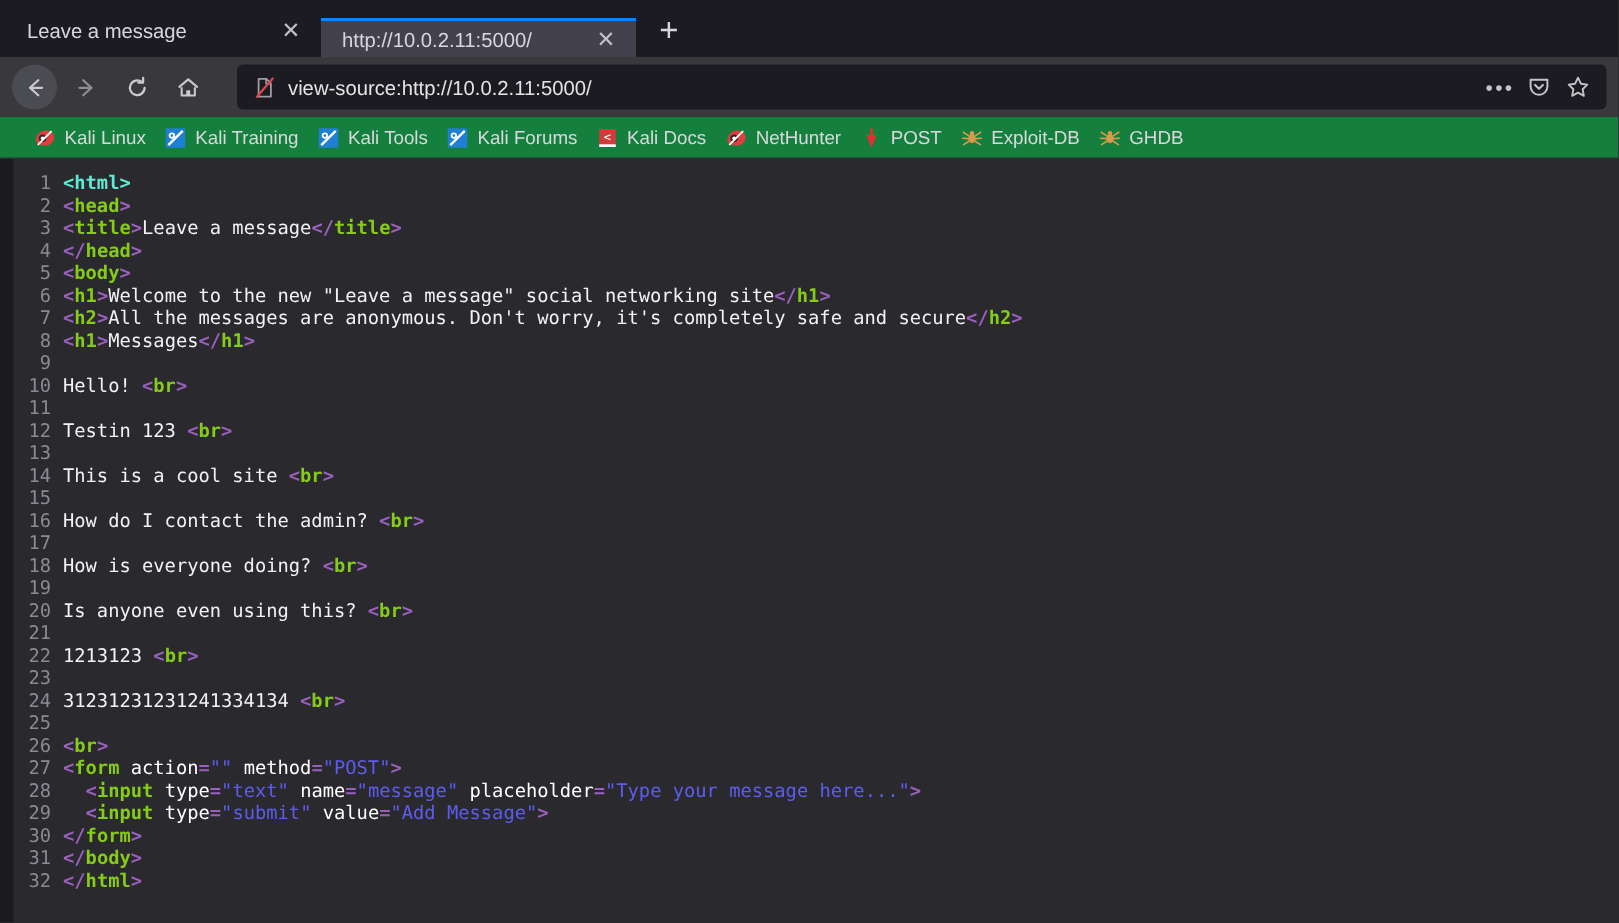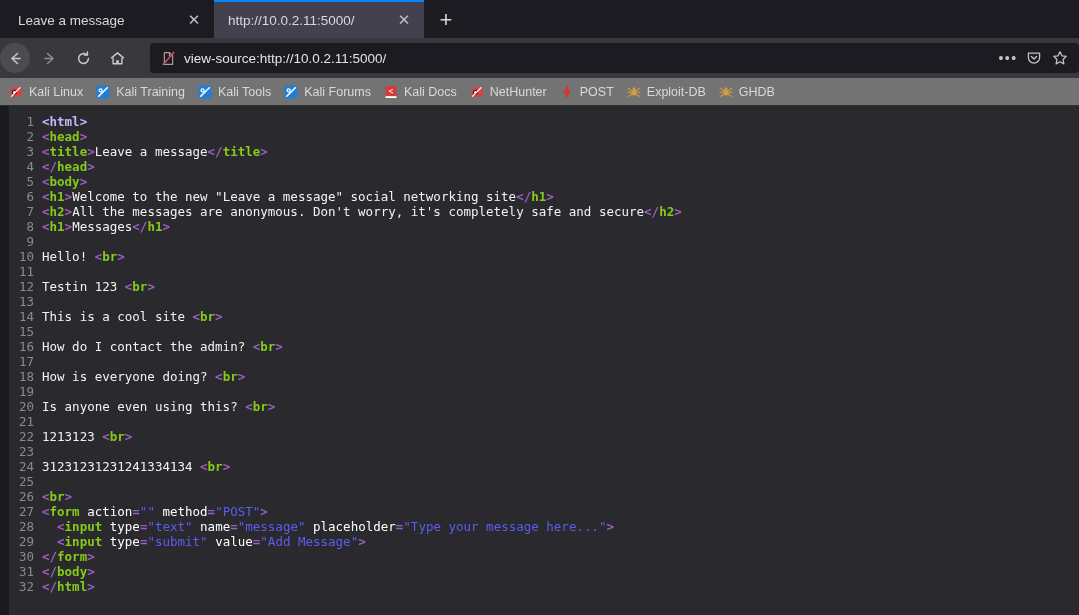--- a/index.html
+++ b/index.html
@@ -28,21 +28,21 @@
     max-width: 225px;
     color: #d8d8dc;
     font-size: 13.5px;
     position: relative;
     border-radius: 0;
   }
   .tab.inactive { background: #1c1b22; }
   .tab.active {
     background: #42414d;
     border-top: 2px solid #0a84ff;
-    height: 38px;
+    height: 26px;
   }
   .tab-title {
     flex: 1;
     white-space: nowrap;
     overflow: hidden;
     text-overflow: ellipsis;
   }
   .tab-close {
     width: 20px; height: 20px;
     display: flex; align-items: center; justify-content: center;
@@ -60,21 +60,21 @@
     margin-left: 6px;
     margin-bottom: 2px;
   }
 
   
   .navbar {
     height: 40px;
     background: #38383d;
     display: flex;
     align-items: center;
-    padding: 0 0;
+    padding: 0 8px;
   }
   .navbtn {
     width: 30px; height: 30px;
     margin-right: 4px;
     display: flex; align-items: center; justify-content: center;
     border-radius: 50%;
     flex: none;
   }
   .navbtn.hover { background: #4b4b52; }
   .navbtn svg { display: block; }
@@ -102,24 +102,24 @@
     width: 26px; height: 26px;
     display: flex; align-items: center; justify-content: center;
     color: #c4c4c8;
     flex: none;
   }
   .dots { letter-spacing: 1.5px; font-size: 14px; line-height: 10px; }
 
   
   .bookmarks {
     height: 28px;
-    background: #737373;
-    display: flex;
-    align-items: center;
-    padding: 0 2px;
+    background: #15803d;
+    display: flex;
+    align-items: center;
+    padding: 0 16px;
     border-bottom: 1px solid #2f2f34;
   }
   .bm {
     display: flex;
     align-items: center;
     height: 24px;
     padding: 0 6px;
     color: #d9d9dd;
     font-size: 12.5px;
     white-space: nowrap;
@@ -156,21 +156,21 @@
     width: 42px;
     min-width: 42px;
     text-align: right;
     color: #8a8a92;
     padding-right: 8px;
     user-select: none;
   }
   .ltxt { white-space: pre; }
 
   
-  .t-err   { color: #c4b5fd; font-weight: bold; }
+  .t-err   { color: #5eead4; font-weight: bold; }
   .t-punct { color: #9b5fc0; font-weight: bold; }
   .t-tag   { color: #84cc16; font-weight: bold; }
   .t-attr  { color: #ffffff; font-weight: normal; }
   .t-val   { color: #5c5cf0; }
   .t-text  { color: #f2f2f2; }
 </style>
 </head>
 <body>
 
 <div class="tabbar">

